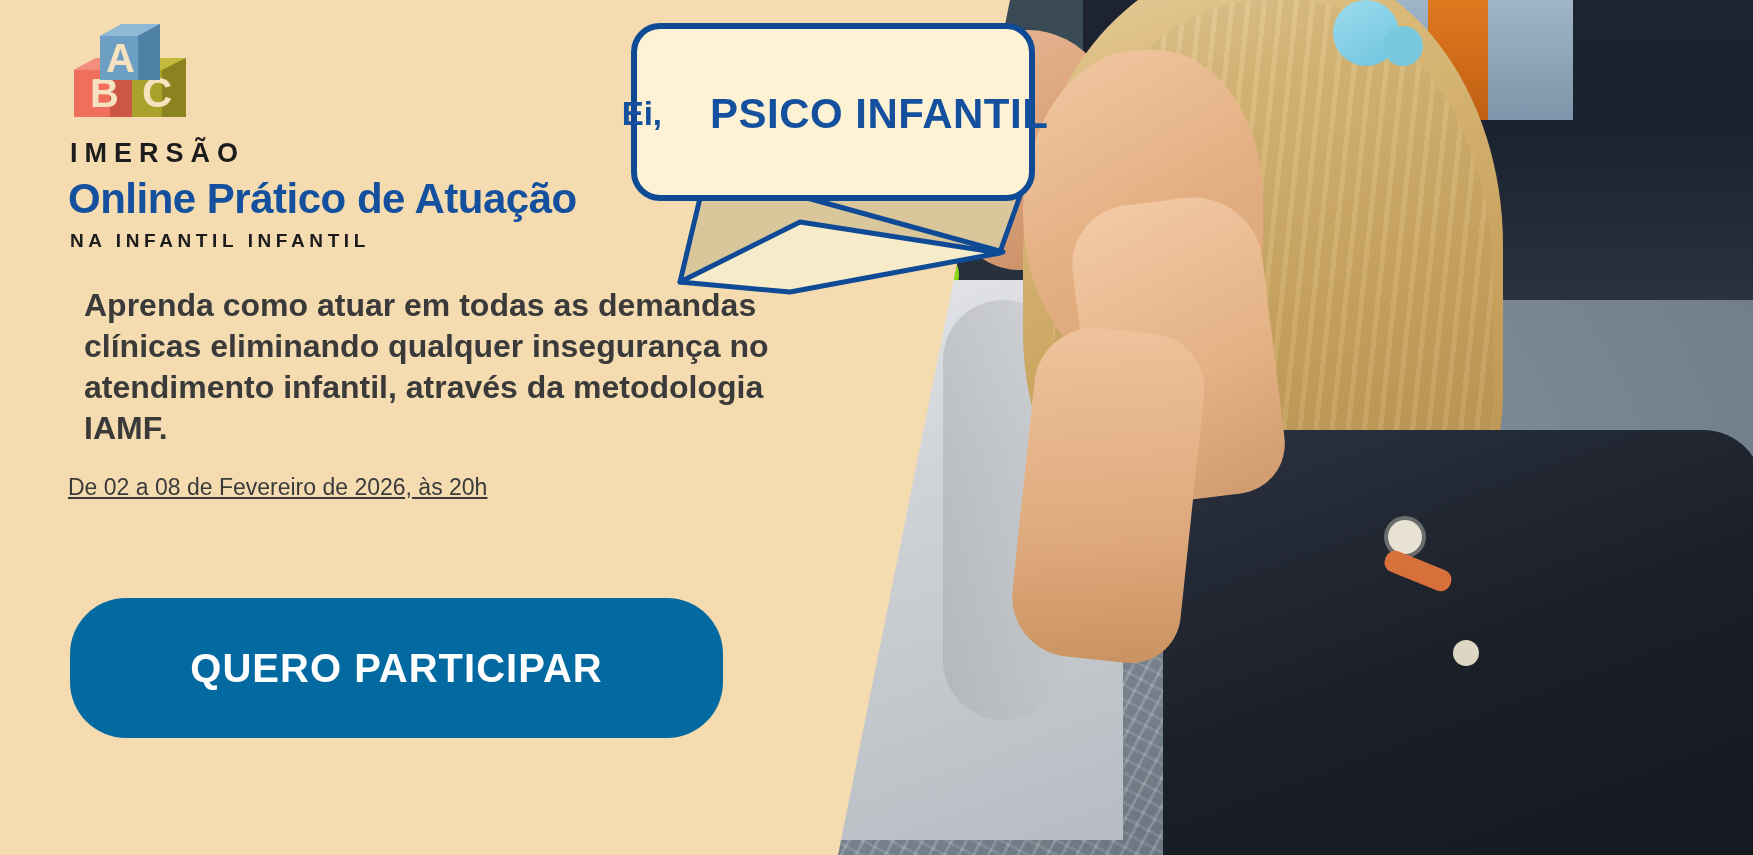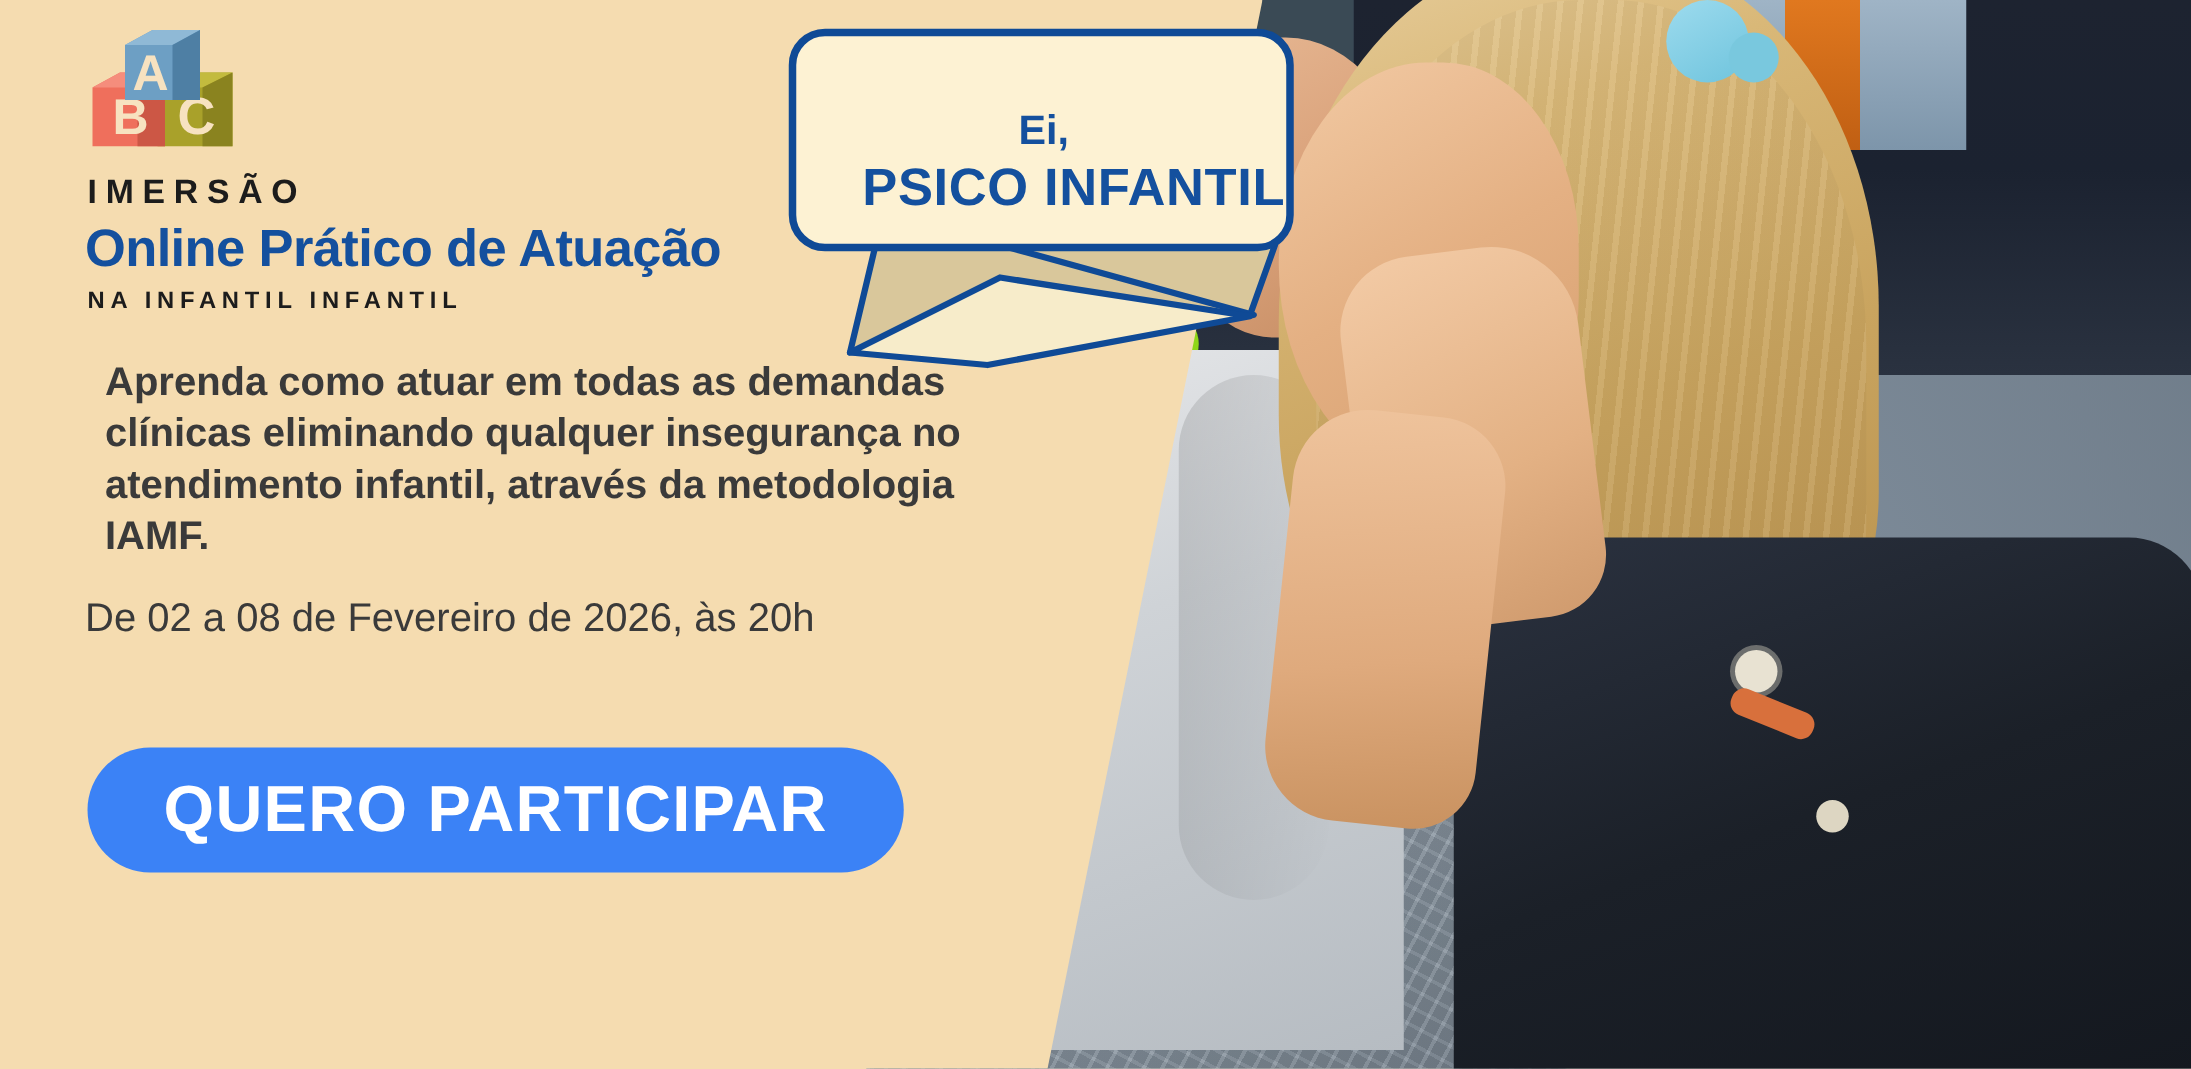--- a/index.html
+++ b/index.html
@@ -187,46 +187,46 @@
     font-size:19px; font-weight:700; letter-spacing:4.6px; color:#1c1c1c;
   }
 
   .lead {
     position:absolute; left:84px; top:285px; width:760px;
     font-size:32px; line-height:1.28; font-weight:700; color:#3a3a3a;
   }
 
   .details {
     position:absolute; left:68px; top:470px; width:840px;
-    font-size:32px; line-height:1.5; color:#3a3a3a; font-weight:400;
+    font-size:23px; line-height:1.5; color:#3a3a3a; font-weight:400;text-decoration:underline;
   }
   .details b { font-weight:700; }
 
   .cta {
     position:absolute; left:70px; top:598px;
-    width:653px; height:100px;
-    background:#3b82f6;
+    width:653px; height:140px;
+    background:#0369a1;
     border:none; border-radius:56px;
-    color:#ffffff; font-size:52px; font-weight:700; letter-spacing:1px;
+    color:#ffffff; font-size:40px; font-weight:700; letter-spacing:1px;
     font-family:"Liberation Sans", sans-serif;
     cursor:pointer;
     display:flex; align-items:center; justify-content:center;
   }
 
   
   .bubble-layer {
     position:absolute; left:0; top:0; width:1753px; height:855px;
     z-index:20; pointer-events:none;
   }
   .bubble-layer .hit { pointer-events:auto; }
 
   .bubble-text {
-    position:absolute; left:640px; top:60px; width:390px; height:140px;
+    position:absolute; left:640px; top:44px; width:390px; height:140px;
     z-index:22;
-    display:flex; flex-direction:column; align-items:center; justify-content:center;
+    display:flex; align-items:center; justify-content:center;
     color:#14509e; font-weight:700; text-align:center;
   }
   .bubble-l1 { font-size:33px; line-height:1.2; }
   .bubble-l2 { font-size:42px; line-height:1.25; letter-spacing:0.5px; white-space:nowrap;margin-left:48px;}
 </style>
 </head>
 <body>
 
 <div id="banner">
 

